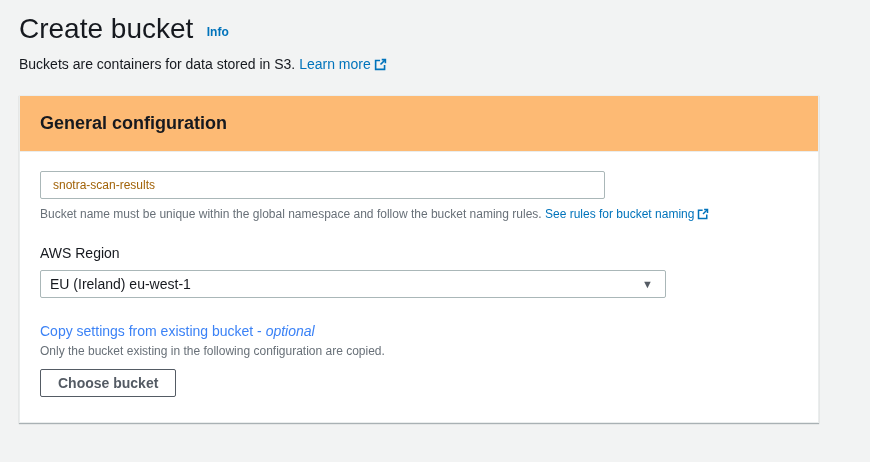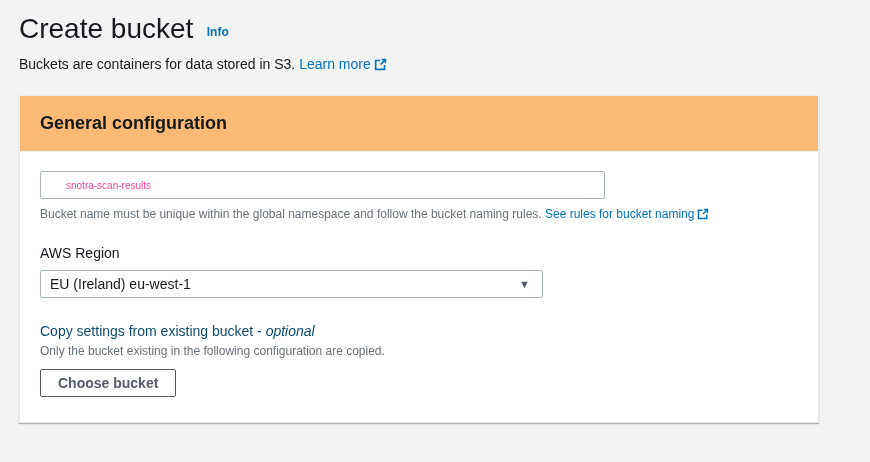--- a/index.html
+++ b/index.html
@@ -77,53 +77,53 @@
     color: #16191f;
     margin-bottom: 9px;
   }
   .text-input {
     display: block;
     width: 565px;
     height: 28px;
     border: 1px solid #aab7b8;
     border-radius: 2px;
     background: #ffffff;
-    padding: 0 25px;
+    padding: 0 12px;
     font-family: "Liberation Sans", sans-serif;
-    font-size: 10px;
-    color: #ec4899;
+    font-size: 12px;
+    color: #a16207;
   }
   .help-text {
     margin-top: 8px;
     font-size: 12px;
     color: #687078;
   }
   .help-text .ext-icon { vertical-align: -2px; }
 
   .select-box {
-    width: 503px;
+    width: 626px;
     height: 28px;
     border: 1px solid #aab7b8;
     border-radius: 2px;
     background: #ffffff;
     padding: 0 12px 0 9px;
     font-size: 14px;
     color: #16191f;
     display: flex;
     align-items: center;
     justify-content: space-between;
     cursor: pointer;
   }
   .chevron {
     font-size: 11px;
     color: #545b64;
     line-height: 1;
   }
 
-  .copy-label { font-size: 14px; color: #0c4a6e; }
+  .copy-label { font-size: 14px; color: #3b82f6; }
   .copy-label .optional { font-style: italic; }
   .copy-desc {
     margin-top: 5px;
     font-size: 12px;
     color: #687078;
   }
   .btn-secondary {
     margin-top: 11px;
     display: inline-block;
     background: #ffffff;

